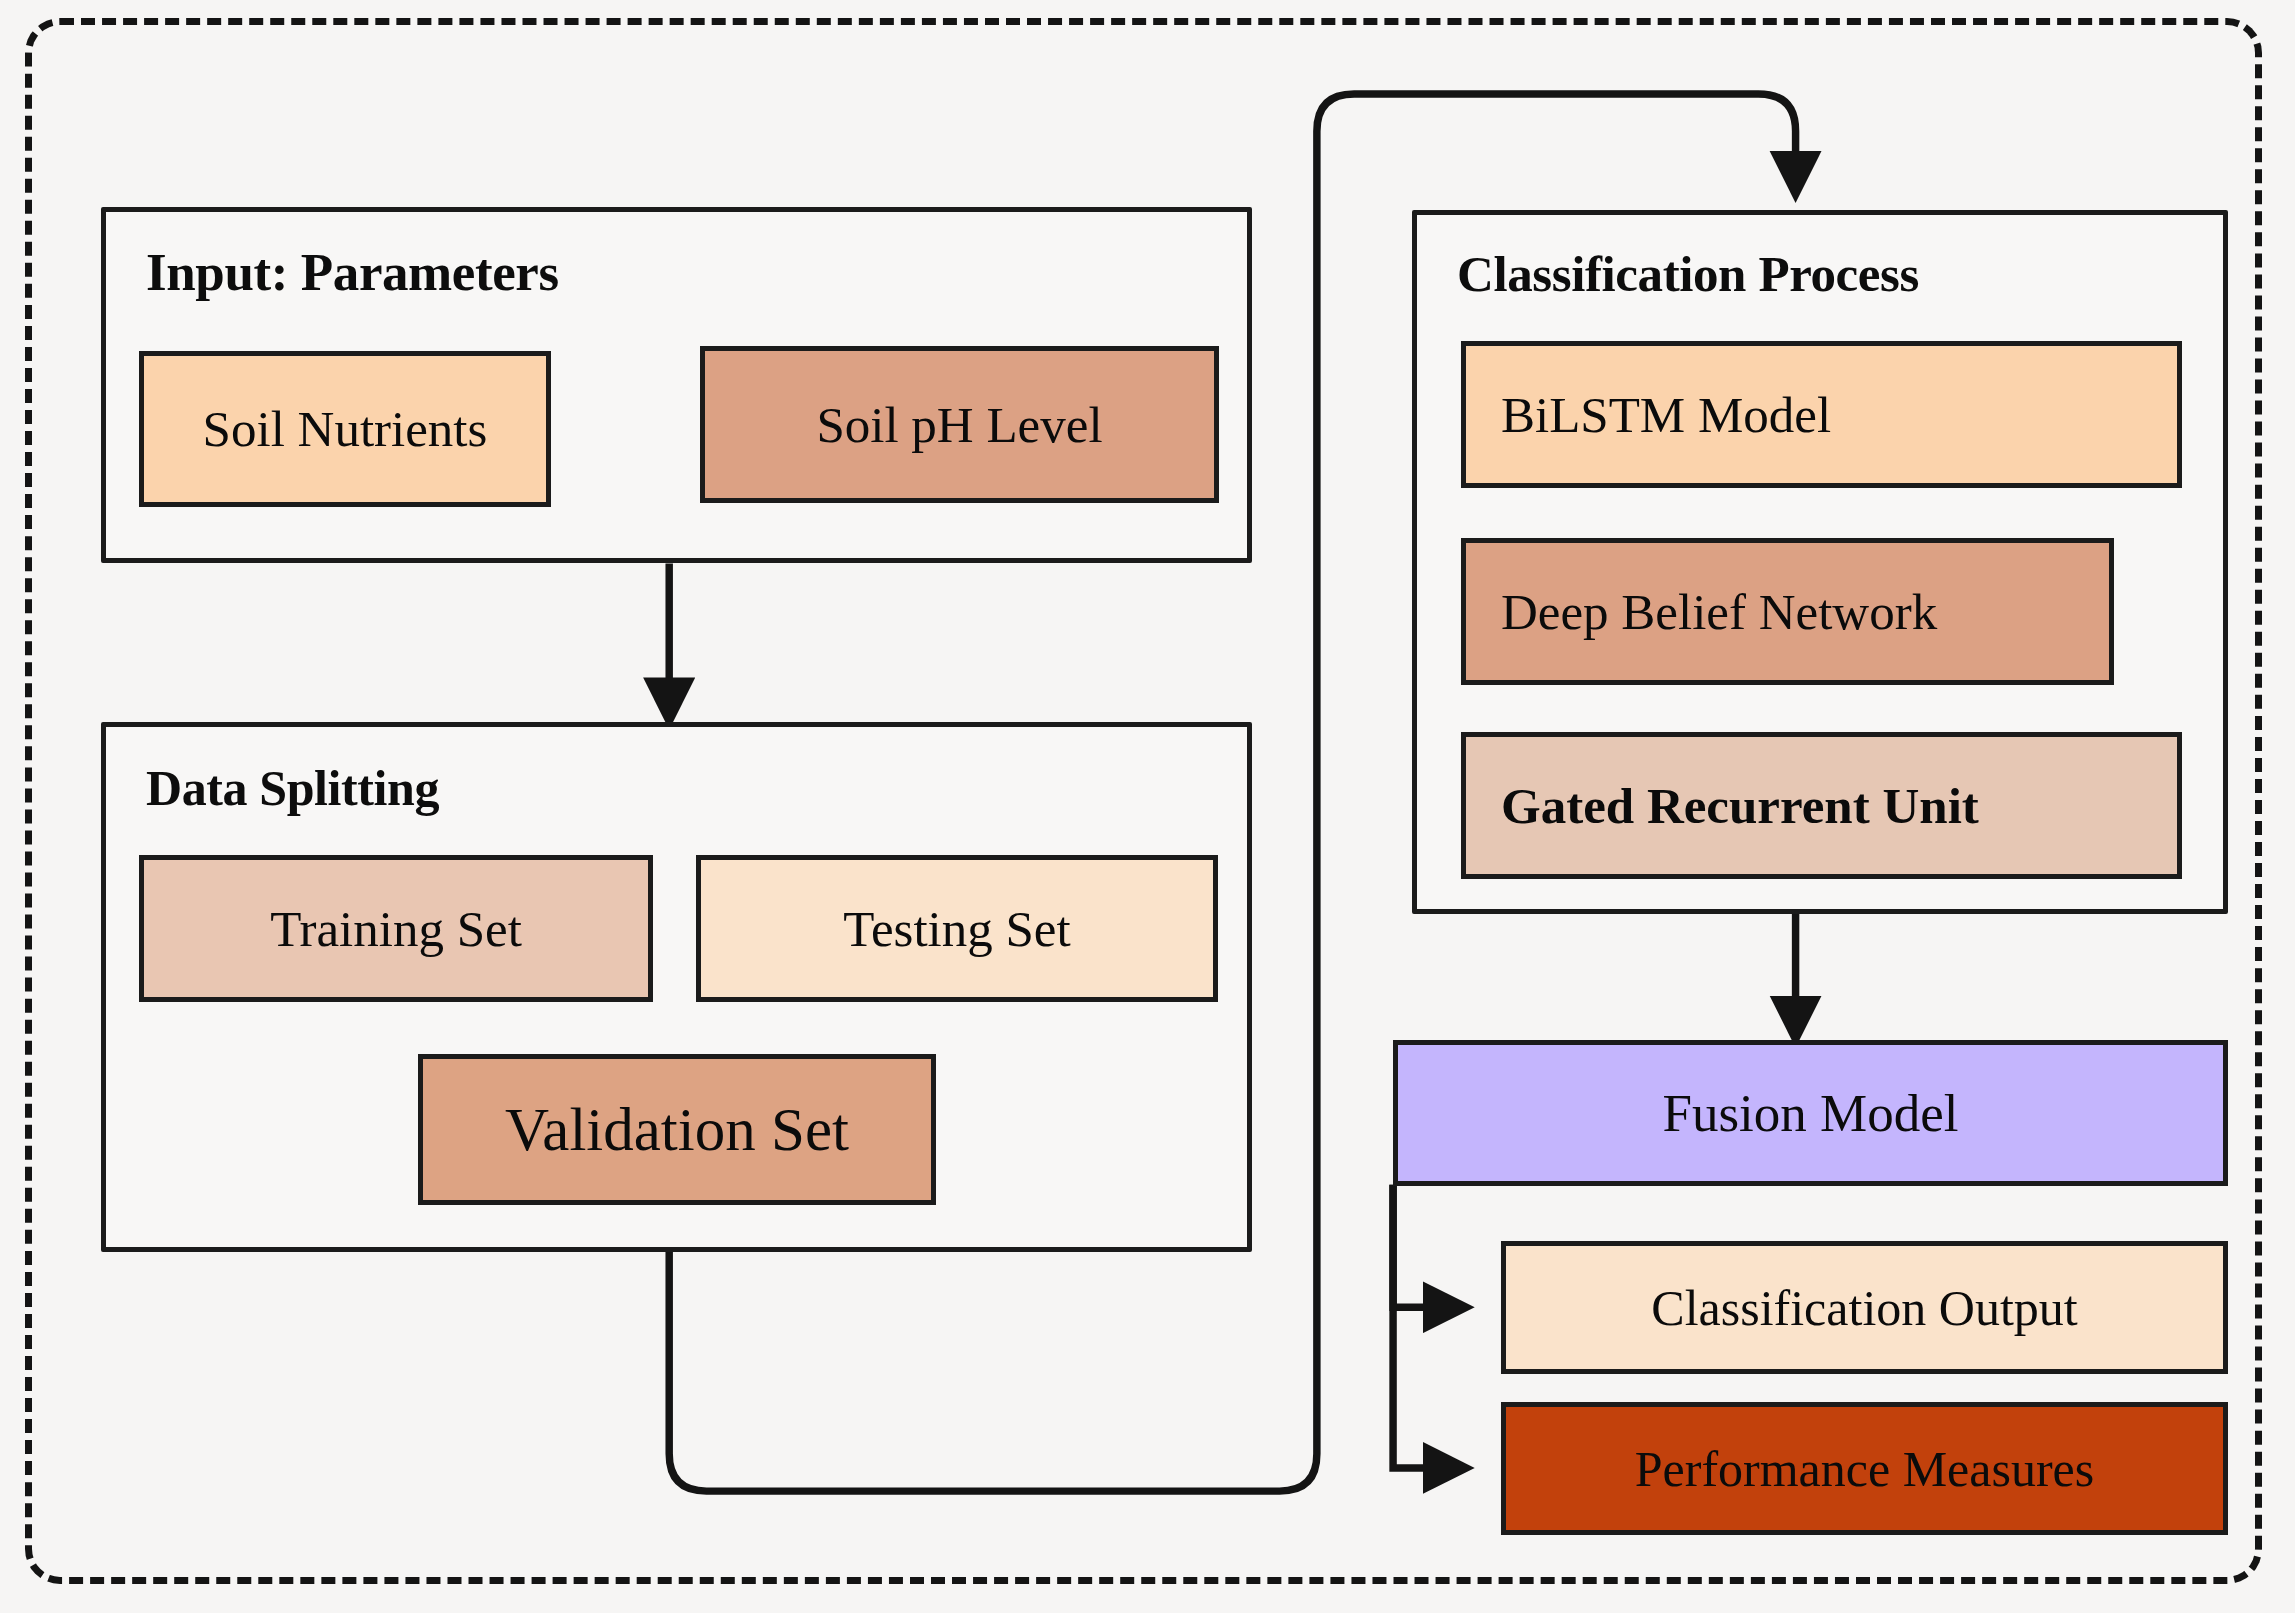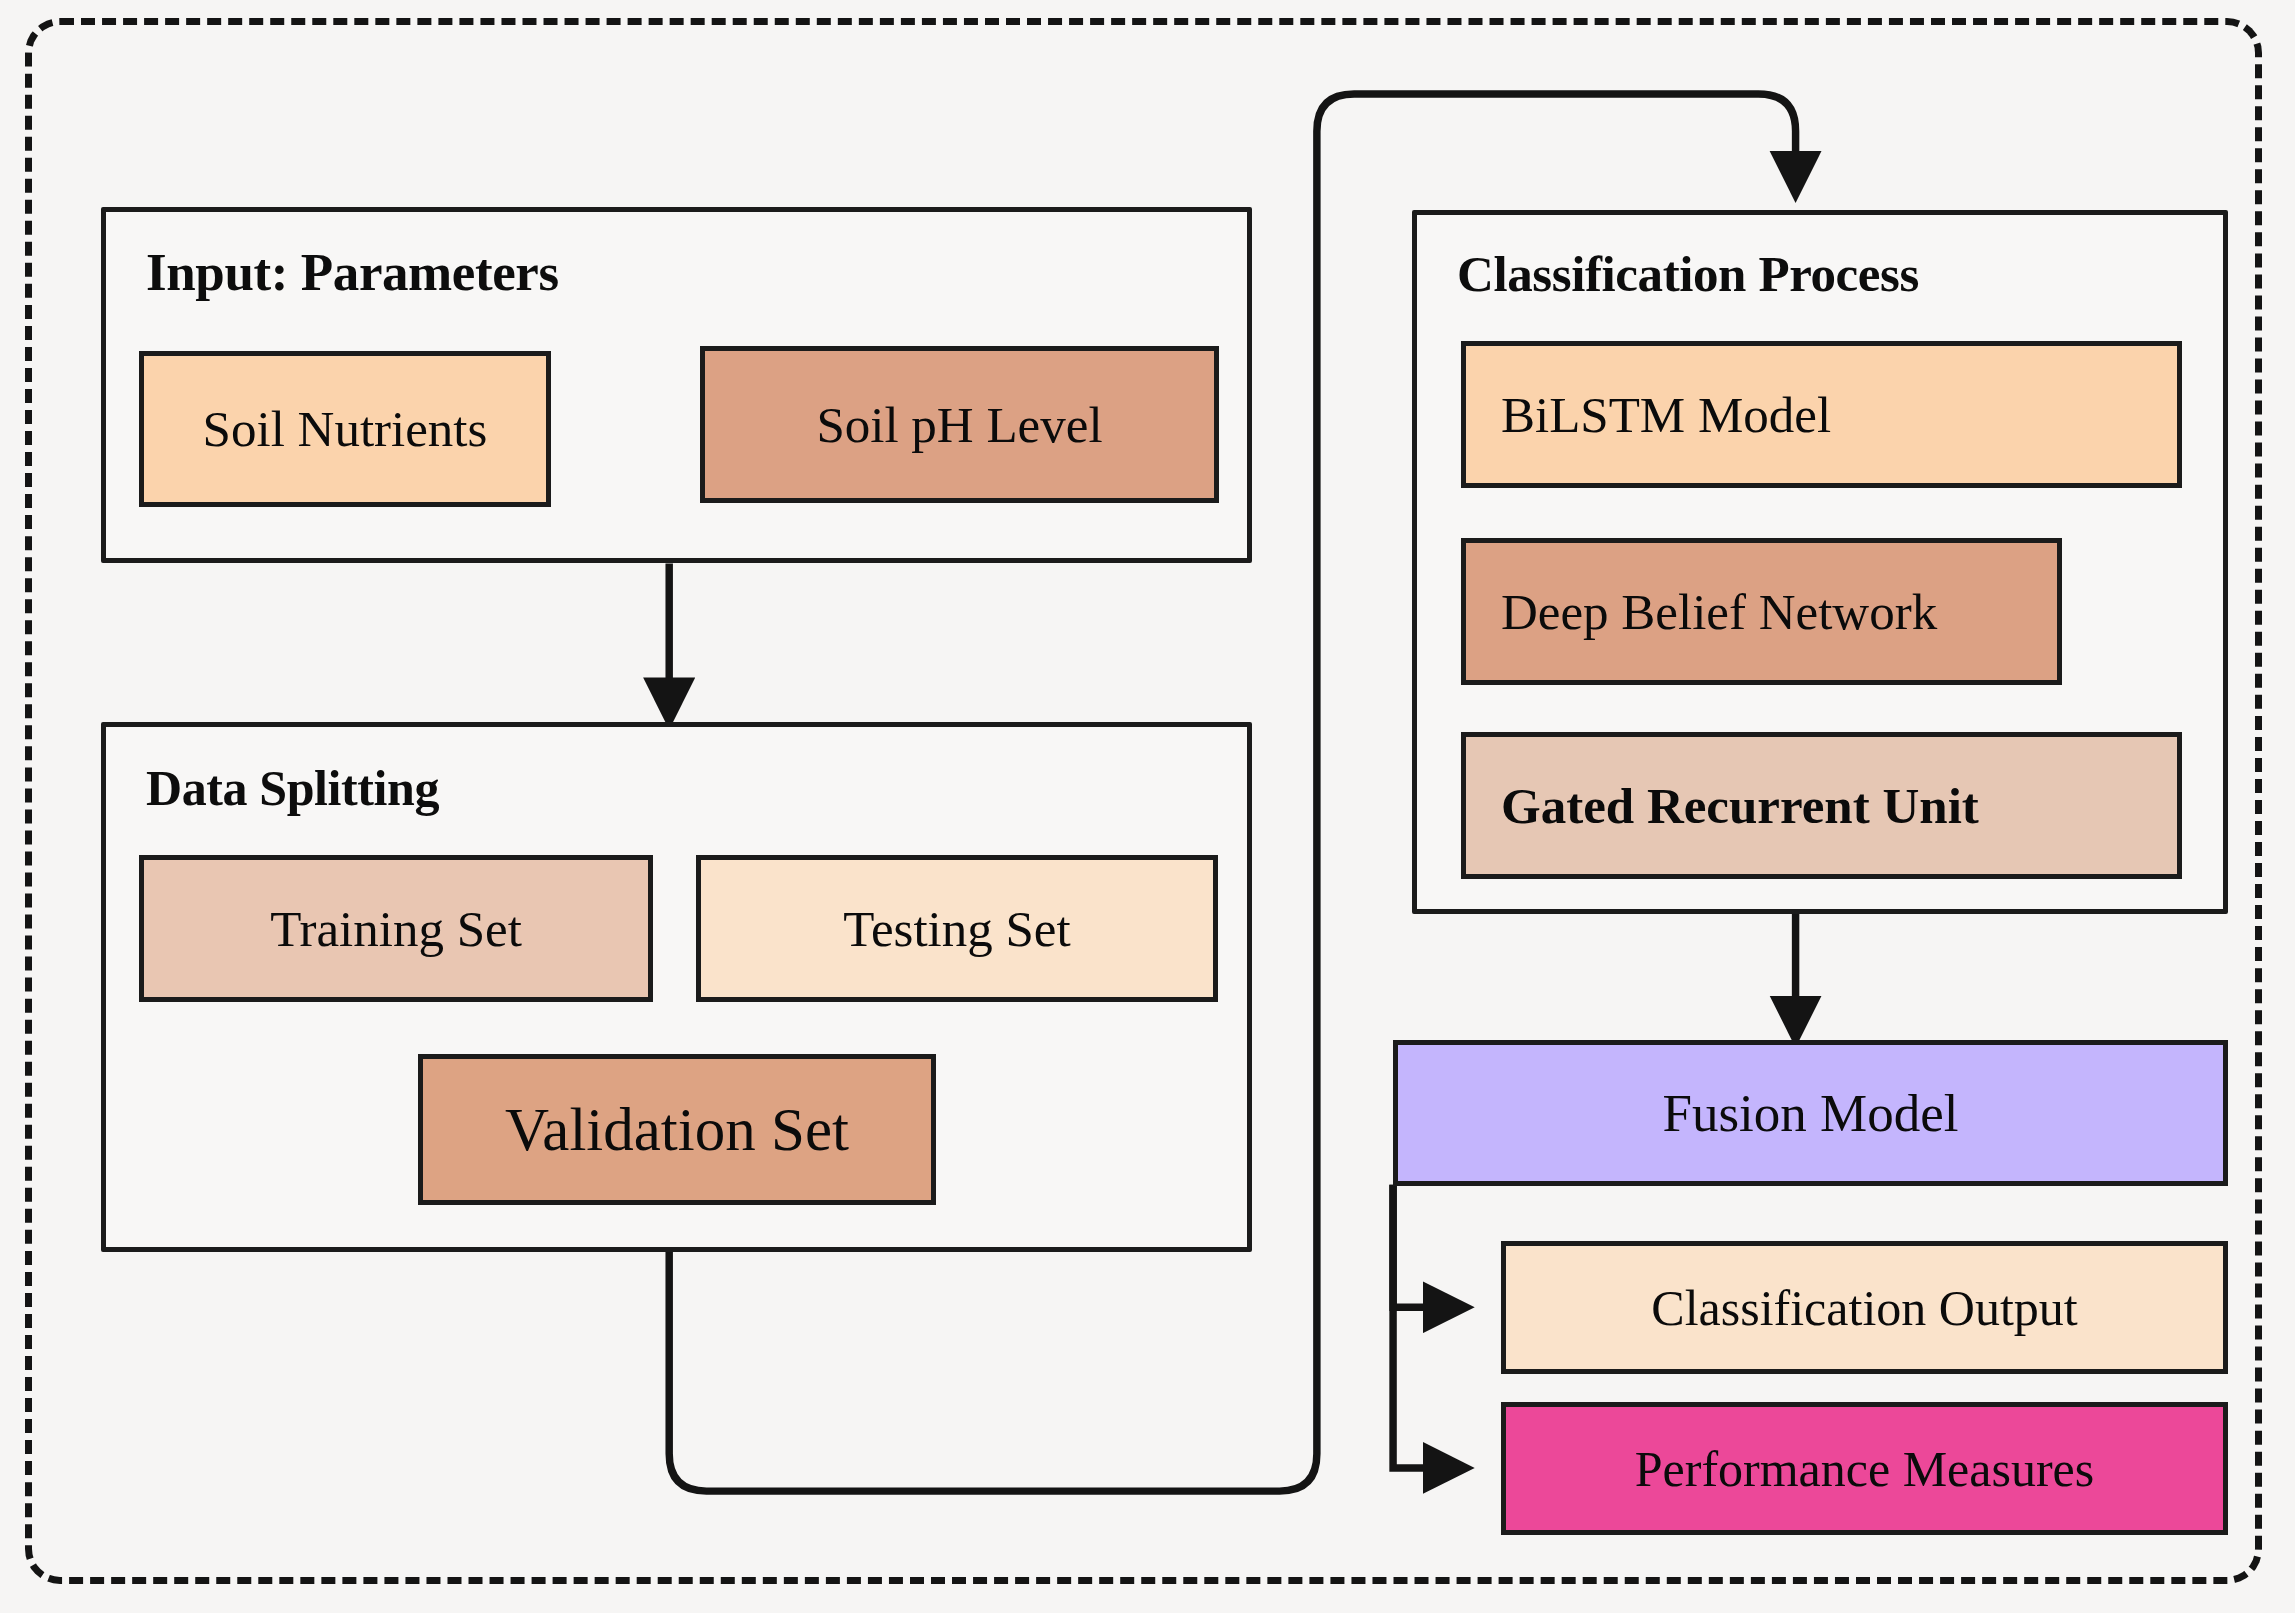--- a/index.html
+++ b/index.html
@@ -131,34 +131,34 @@
   </div>
 
   <div class="group-panel" style="left:1412px; top:210px; width:816px; height:704px;">
     <div class="group-title" style="left:40px; top:30px; font-size:51px;">Classification Process</div>
   </div>
 
   <div class="node left" style="left:1461px; top:341px; width:721px; height:147px; background:#fbd3ac; font-size:51px;">
     <span>BiLSTM Model</span>
   </div>
 
-  <div class="node left" style="left:1461px; top:538px; width:601px; height:147px; background:#dca184; font-size:51px;">
+  <div class="node left" style="left:1461px; top:538px; width:653px; height:147px; background:#dca184; font-size:51px;">
     <span>Deep Belief Network</span>
   </div>
 
   <div class="node left" style="left:1461px; top:732px; width:721px; height:147px; background:#e6c7b4; font-size:51px;font-weight:bold;">
     <span>Gated Recurrent Unit</span>
   </div>
 
   <div class="node center" style="left:1393px; top:1040px; width:835px; height:146px; background:#c4b5fd; font-size:53px;">
     <span>Fusion Model</span>
   </div>
 
   <div class="node center" style="left:1501px; top:1241px; width:727px; height:133px; background:#fae3cb; font-size:50px;">
     <span>Classification Output</span>
   </div>
 
-  <div class="node center" style="left:1501px; top:1402px; width:727px; height:133px; background:#ec4899; font-size:50px;">
+  <div class="node center" style="left:1501px; top:1402px; width:727px; height:133px; background:#c2410c; font-size:50px;">
     <span>Performance Measures</span>
   </div>
 
 </div>
 
 
 </body></html>

